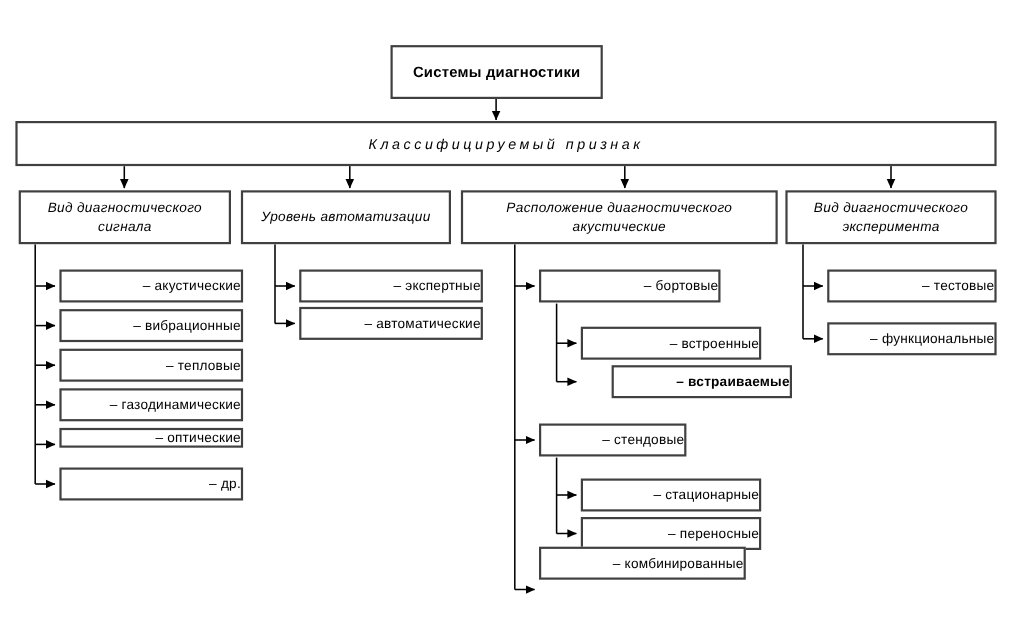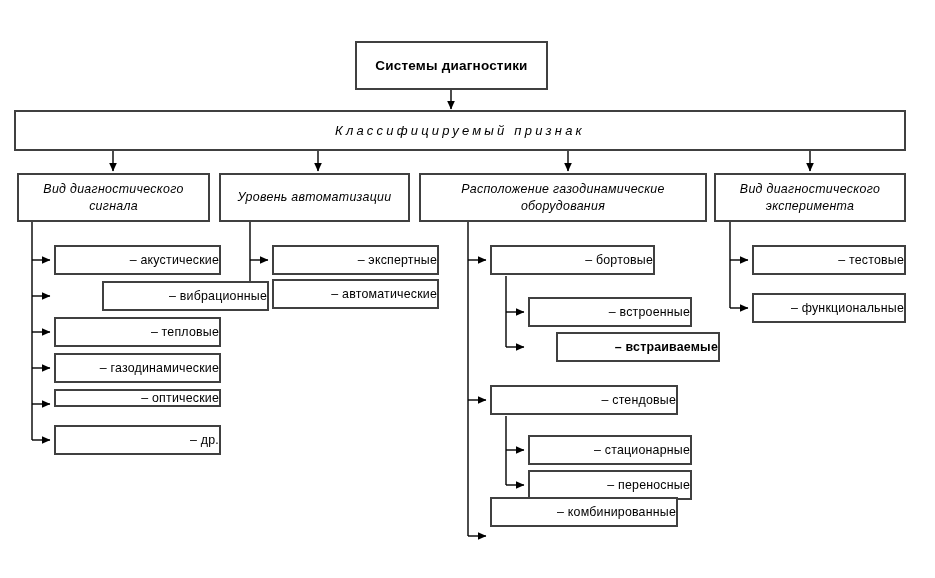--- a/index.html
+++ b/index.html
@@ -109,31 +109,31 @@
 
   <div class="box center cat-box" style="left:17px;top:173px;width:193px;height:49px;">
     <span class="txt">Вид диагностического сигнала</span>
   </div>
 
   <div class="box center cat-box" style="left:219px;top:173px;width:191px;height:49px;">
     <span class="txt">Уровень автоматизации</span>
   </div>
 
   <div class="box center cat-box" style="left:419px;top:173px;width:288px;height:49px;">
-    <span class="txt">Расположение газодинамические оборудования</span>
+    <span class="txt">Расположение диагностического акустические</span>
   </div>
 
   <div class="box center cat-box" style="left:714px;top:173px;width:192px;height:49px;">
     <span class="txt">Вид диагностического эксперимента</span>
   </div>
 
   <div class="box left leaf-box" style="left:54px;top:245px;width:167px;height:30px;">
     <span class="txt">– акустические</span>
   </div>
-  <div class="box left leaf-box" style="left:54px;top:281px;width:167px;height:30px;margin-left:48px;">
+  <div class="box left leaf-box" style="left:54px;top:281px;width:167px;height:30px;">
     <span class="txt">– вибрационные</span>
   </div>
   <div class="box left leaf-box" style="left:54px;top:317px;width:167px;height:30px;">
     <span class="txt">– тепловые</span>
   </div>
   <div class="box left leaf-box" style="left:54px;top:353px;width:167px;height:30px;">
     <span class="txt">– газодинамические</span>
   </div>
   <div class="box left leaf-box" style="left:54px;top:389px;width:167px;height:18px;">
     <span class="txt">– оптические</span>
@@ -151,21 +151,21 @@
 
   <div class="box left leaf-box" style="left:490px;top:245px;width:165px;height:30px;">
     <span class="txt">– бортовые</span>
   </div>
   <div class="box left leaf-box" style="left:528px;top:297px;width:164px;height:30px;">
     <span class="txt">– встроенные</span>
   </div>
   <div class="box left leaf-box" style="left:556px;top:332px;width:164px;height:30px;font-weight:bold;">
     <span class="txt">– встраиваемые</span>
   </div>
-  <div class="box left leaf-box" style="left:490px;top:385px;width:188px;height:30px;">
+  <div class="box left leaf-box" style="left:490px;top:385px;width:134px;height:30px;">
     <span class="txt">– стендовые</span>
   </div>
   <div class="box left leaf-box" style="left:528px;top:435px;width:164px;height:30px;">
     <span class="txt">– стационарные</span>
   </div>
   <div class="box left leaf-box" style="left:528px;top:470px;width:164px;height:30px;">
     <span class="txt">– переносные</span>
   </div>
   <div class="box left leaf-box" style="left:490px;top:497px;width:188px;height:30px;">
     <span class="txt">– комбинированные</span>

